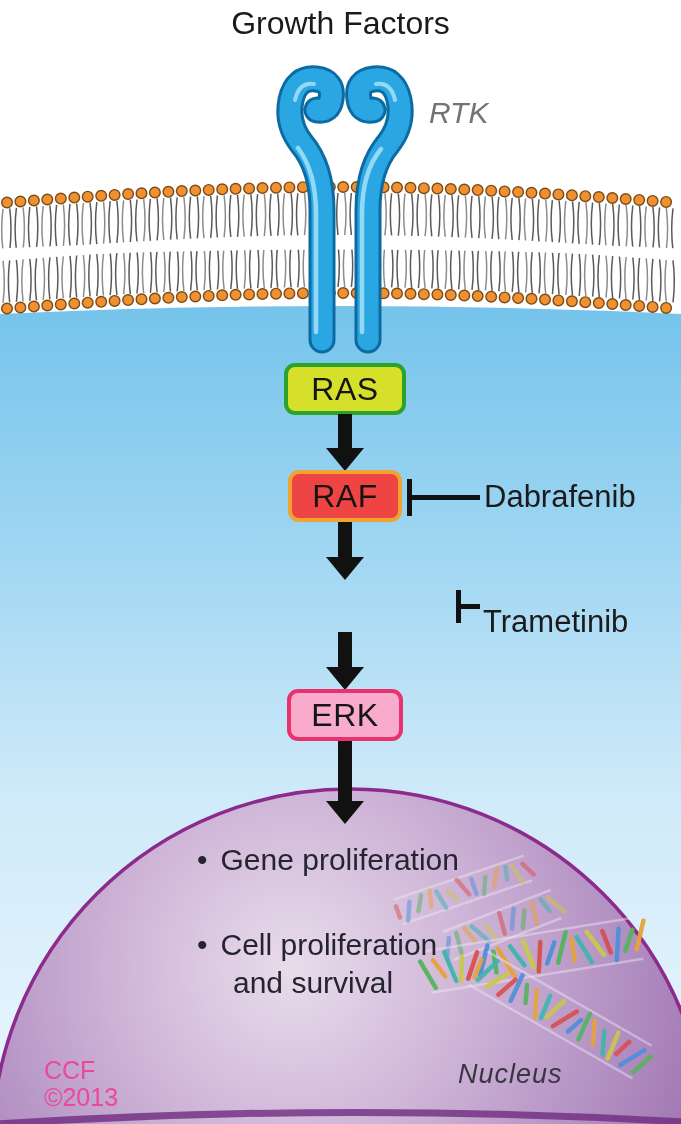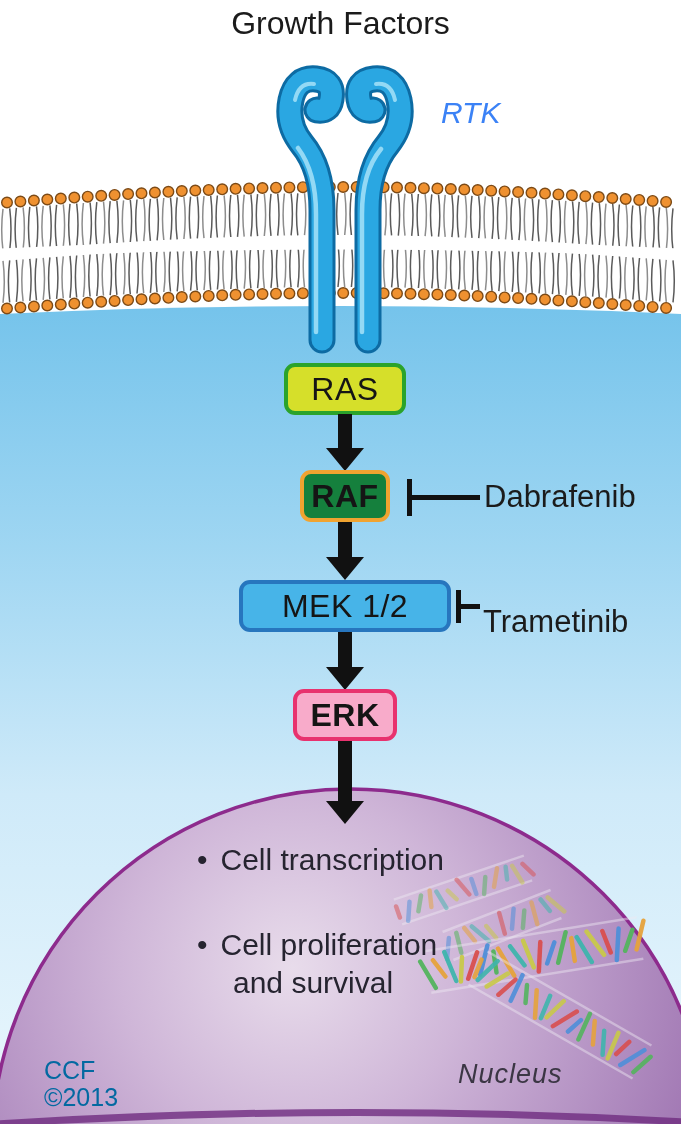--- a/index.html
+++ b/index.html
@@ -1,38 +1,38 @@
 <!DOCTYPE html>
 <html><head>
 <meta charset="utf-8">
 <style>
   html,body{margin:0;padding:0;background:#fff;}
   .stage{position:relative;width:681px;height:1124px;overflow:hidden;
          font-family:"Liberation Sans",sans-serif;background:#fff;}
   .stage svg{position:absolute;left:0;top:0;}
   .abs{position:absolute;}
   .fig-title{top:5px;left:0;width:681px;text-align:center;font-size:32px;color:#1b1b1b;}
-  .rtk-label{left:429px;top:96px;font-size:30px;font-style:italic;color:#3b82f6;margin-left:12px;}
+  .rtk-label{left:429px;top:96px;font-size:30px;font-style:italic;color:#737373;}
   .node{left:345px;transform:translateX(-50%);box-sizing:border-box;border-radius:11px;
         border:4px solid;display:flex;align-items:center;justify-content:center;
         font-size:32px;color:#151515;letter-spacing:.5px;}
   .node-ras{top:363px;width:122px;height:52px;background:#d6df2a;border-color:#2ba32b;}
-  .node-raf{top:470px;width:90px;height:52px;background:#15803d;border-color:#f0a330;font-weight:bold;}
+  .node-raf{top:470px;width:114px;height:52px;background:#ef4444;border-color:#f0a330;}
   .node-mek{top:580px;width:212px;height:52px;background:#47b4e8;border-color:#2776be;}
-  .node-erk{top:689px;width:104px;height:52px;background:#f8abca;border-color:#e8326e;font-weight:bold;}
+  .node-erk{top:689px;width:116px;height:52px;background:#f8abca;border-color:#e8326e;}
   .arrow{left:345px;transform:translateX(-50%);display:flex;flex-direction:column;align-items:center;}
   .arrow .shaft{width:14px;background:#111;}
   .arrow .head{width:0;height:0;border-left:19px solid transparent;border-right:19px solid transparent;border-top:23px solid #111;}
   .tbar{background:#111;}
   .drug{font-size:31px;color:#1b1b1b;}
   .bullet-item{font-size:30px;color:#262430;line-height:38px;}
   .bullet-item .dot{margin-right:13px;}
   .bullet-item .line2{padding-left:36px;}
   .nucleus-label{left:458px;top:1059px;font-size:27px;font-style:italic;color:#3b3644;letter-spacing:1px;}
-  .credit{left:44px;top:1057px;font-size:25px;line-height:27px;color:#0369a1;}
+  .credit{left:44px;top:1057px;font-size:25px;line-height:27px;color:#ec4899;}
 </style>
 </head>
 <body>
 
 <div class="stage">
 
   <svg id="fig" width="681" height="1124" viewBox="0 0 681 1124">
     <defs>
       <linearGradient id="cyto" x1="0" y1="300" x2="0" y2="1124" gradientUnits="userSpaceOnUse">
         <stop offset="0" stop-color="#74c3eb"></stop>
@@ -461,41 +461,38 @@
     <span>RAF</span>
   </div>
   <div class="abs tbar" style="left:407px;top:479px;width:5px;height:37px;"></div>
   <div class="abs tbar" style="left:407px;top:495px;width:73px;height:5px;"></div>
   <div class="abs drug" style="left:484px;top:479px;">Dabrafenib</div>
   <div class="abs arrow" style="top:522px;">
     <div class="shaft" style="height:35px;"></div>
       <div class="head"></div>
   </div>
 
-  <div class="abs node node-mek">
-    <span>MEK 1/2</span>
-  </div>
   <div class="abs tbar" style="left:456px;top:590px;width:5px;height:33px;"></div>
   <div class="abs tbar" style="left:456px;top:604px;width:24px;height:5px;"></div>
   <div class="abs drug" style="left:483px;top:604px;text-align:right;">Trametinib</div>
   <div class="abs arrow" style="top:632px;">
     <div class="shaft" style="height:35px;"></div>
       <div class="head"></div>
   </div>
 
   <div class="abs node node-erk">
     <span>ERK</span>
   </div>
   <div class="abs arrow" style="top:741px;">
     <div class="shaft" style="height:60px;"></div>
       <div class="head"></div>
   </div>
 
   <div class="abs bullet-item" style="left:197px;top:841px;">
-    <span class="dot">•</span><span>Cell transcription</span>
+    <span class="dot">•</span><span>Gene proliferation</span>
   </div>
   <div class="abs nucleus-label">Nucleus</div>
 
   <div class="abs bullet-item" style="left:197px;top:926px;">
     <div><span class="dot">•</span><span>Cell proliferation</span></div>
     <div class="line2">and survival</div>
   </div>
   <div class="abs credit">
     <div>CCF</div>
     <div>©2013</div>

